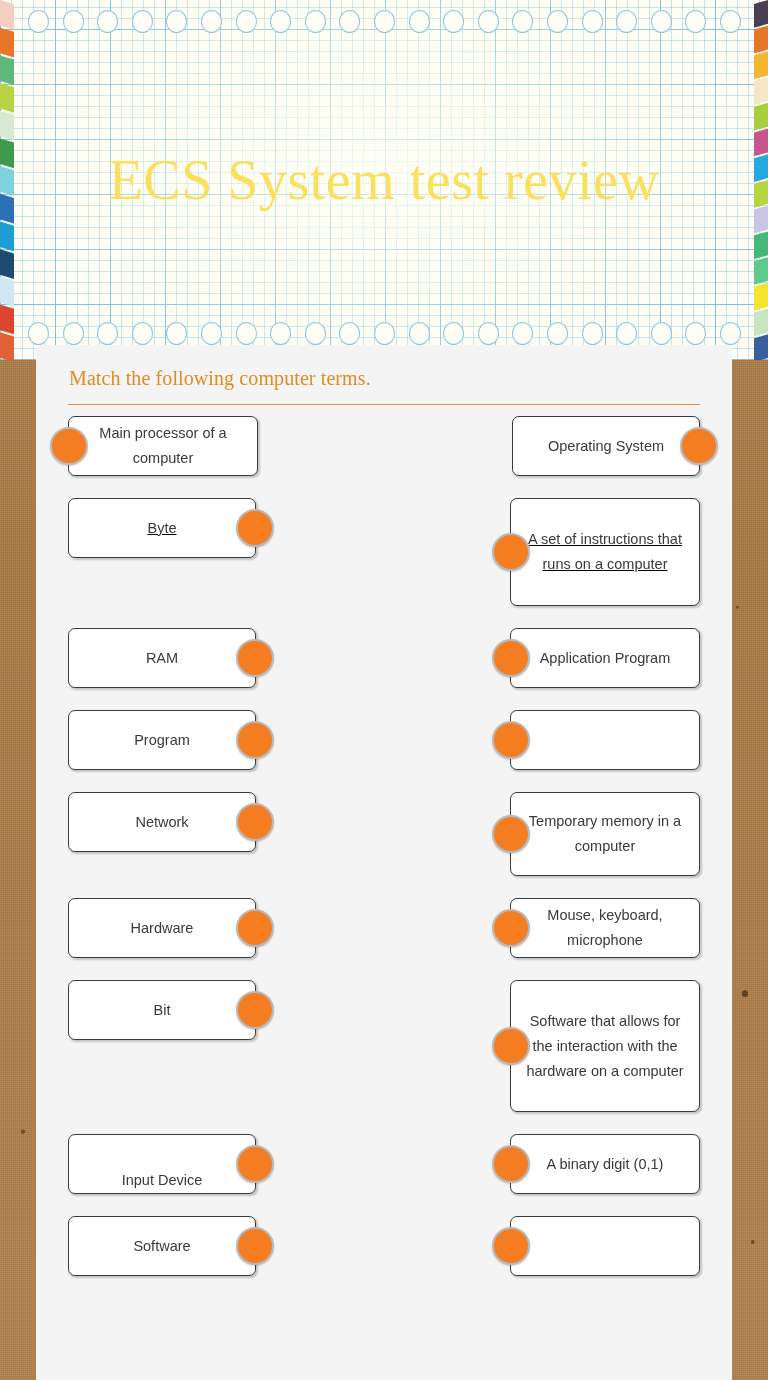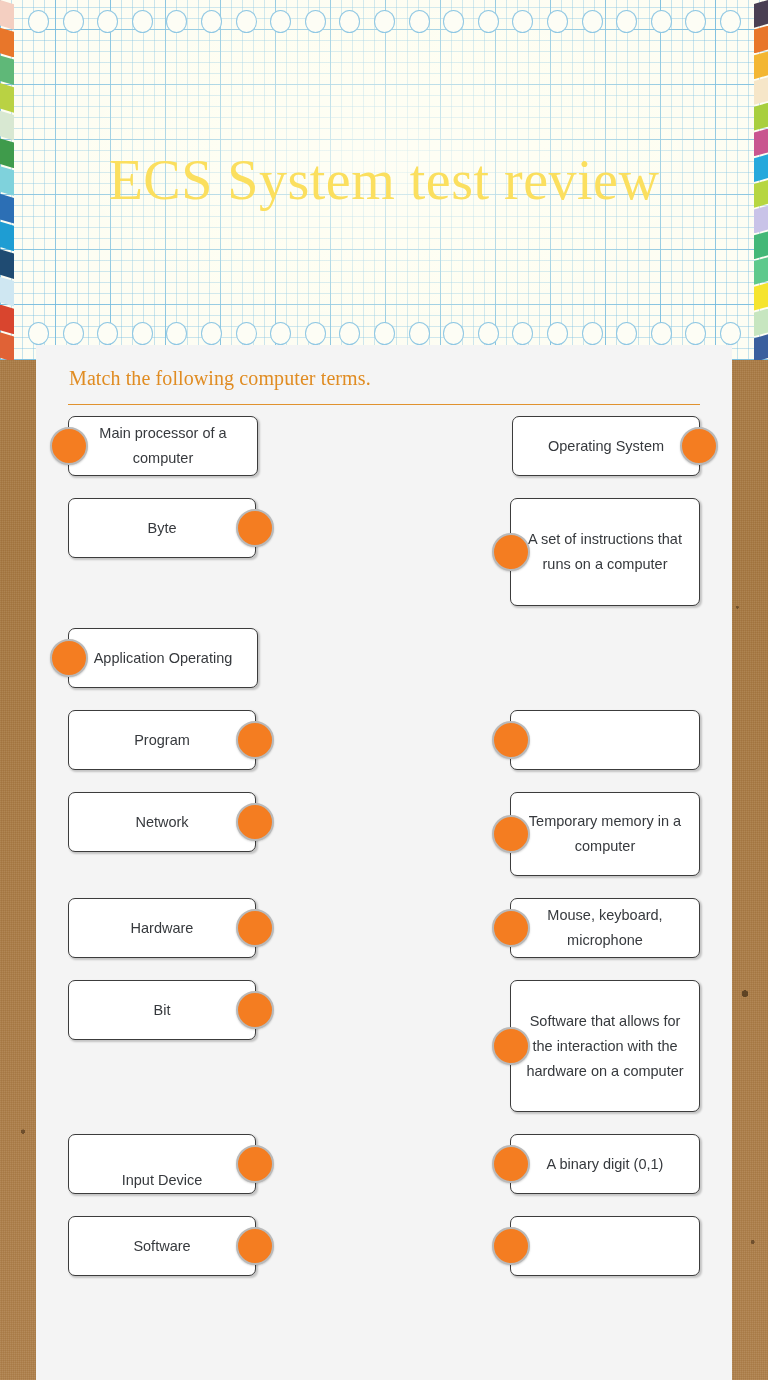--- a/index.html
+++ b/index.html
@@ -252,33 +252,37 @@
         <div class="match-row" style="margin-bottom: 22px;">
           <div class="card right" style="height: 60px;">
             <span>Main processor of a computer</span>
             <div class="knob"></div>
           </div>
           <div class="card left" style="height: 60px;">
             <span>Operating System</span>
             <div class="knob"></div>
           </div>
         </div>
-        <div class="match-row" style="margin-bottom: 22px;">
+        <div class="match-row" style="margin-bottom: 22px; text-decoration: underline;">
           <div class="card left" style="height: 60px;">
             <span>Byte</span>
             <div class="knob"></div>
           </div>
           <div class="card right" style="height: 108px;">
             <span>A set of instructions that runs on a computer</span>
             <div class="knob"></div>
           </div>
         </div>
         <div class="match-row" style="margin-bottom: 22px;">
-          <div class="card right" style="height: 60px;">
-            <span>Application Operating</span>
+          <div class="card left" style="height: 60px;">
+            <span>RAM</span>
+            <div class="knob"></div>
+          </div>
+          <div class="card right" style="height: 60px;">
+            <span>Application Program</span>
             <div class="knob"></div>
           </div>
         </div>
         <div class="match-row" style="margin-bottom: 22px;">
           <div class="card left" style="height: 60px;">
             <span>Program</span>
             <div class="knob"></div>
           </div>
           <div class="card right" style="height: 60px;">
             <div class="knob"></div>

